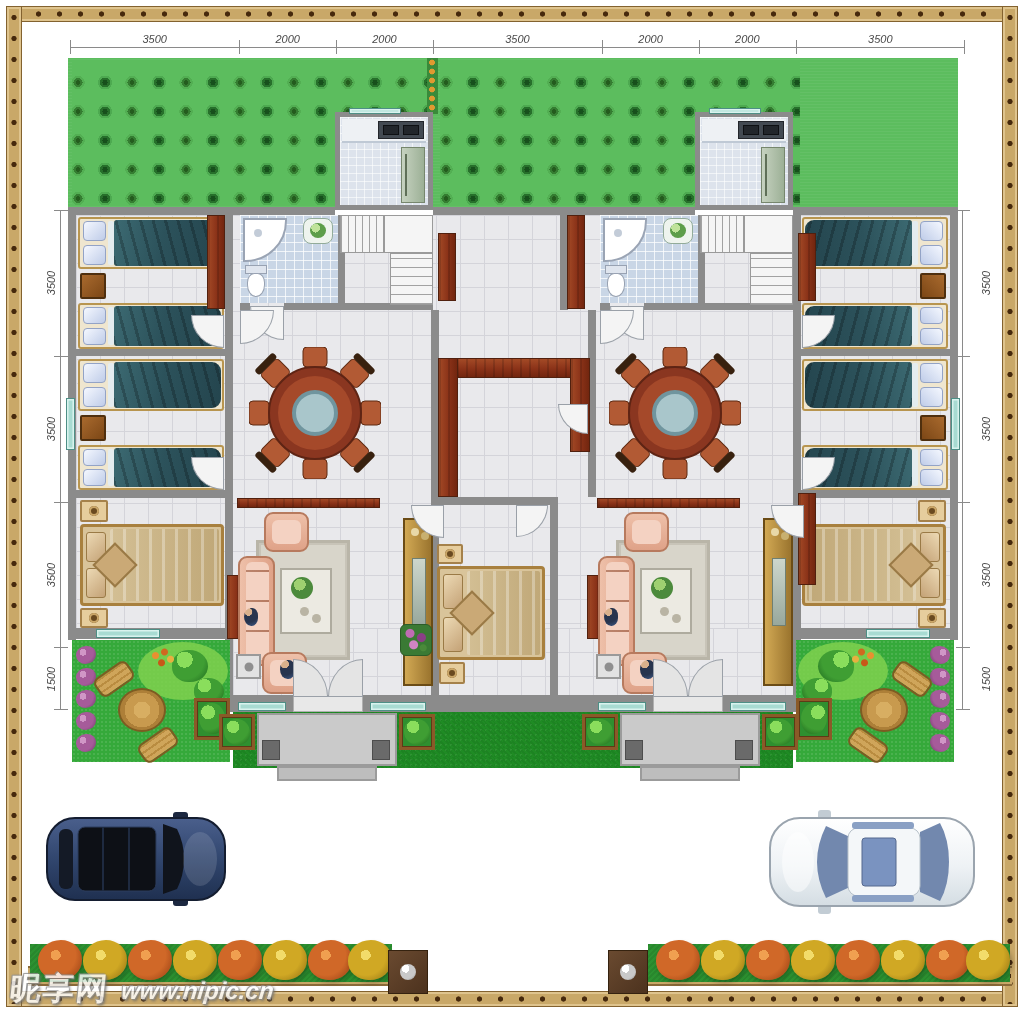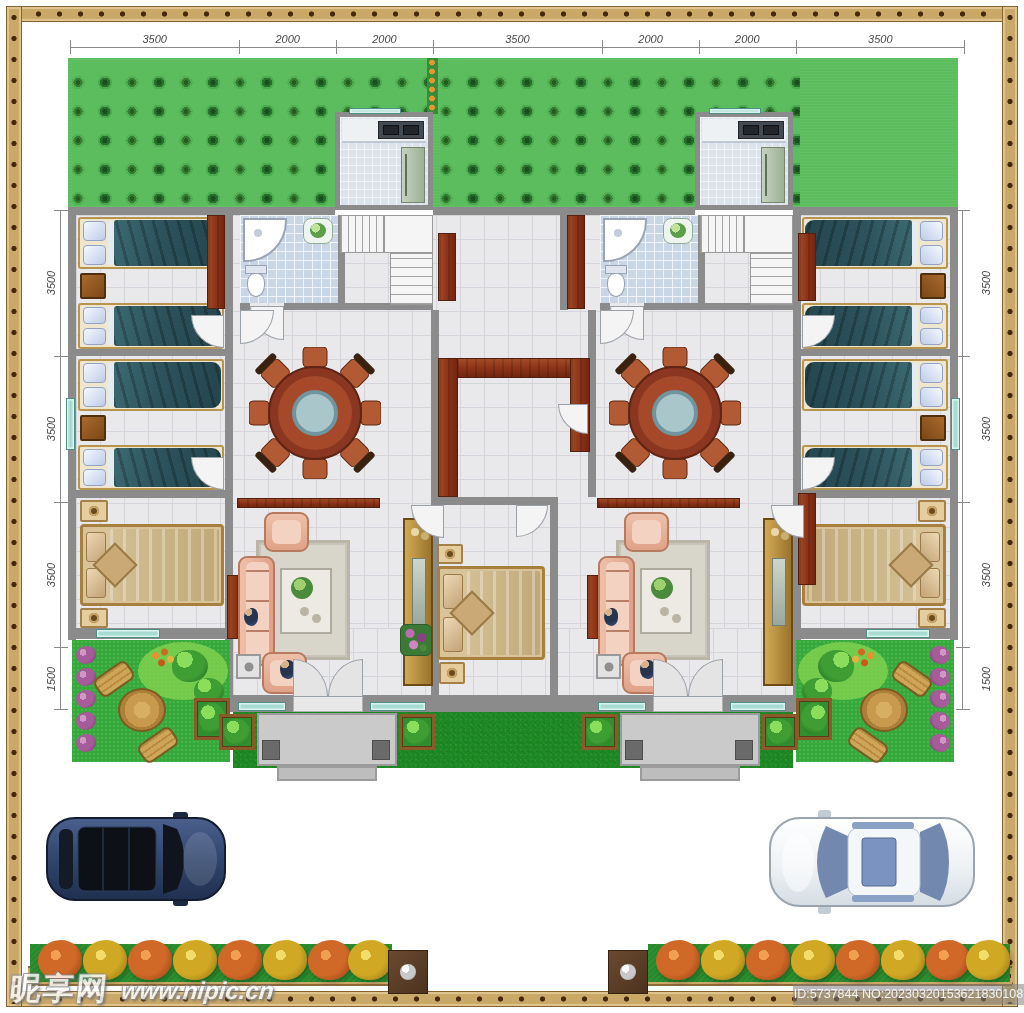--- a/index.html
+++ b/index.html
@@ -647,15 +647,14 @@
     <span class="bush bush-red" style="left:278px;top:-4px"></span>
     <span class="bush bush-yellow" style="left:318px;top:-4px"></span>
   </div>
   <div class="gatepost" style="left:388px;top:950px;width:40px;height:44px"></div>
   <div class="gatepost" style="left:608px;top:950px;width:40px;height:44px"></div>
 
   <div class="wm-left">
     <span class="site">昵享网</span>
     <span class="url">www.nipic.cn</span>
   </div>
-  <div class="wm-right">ID:5737844 NO:20230320153621830108</div>
 
 </div>
 
 </body></html>

